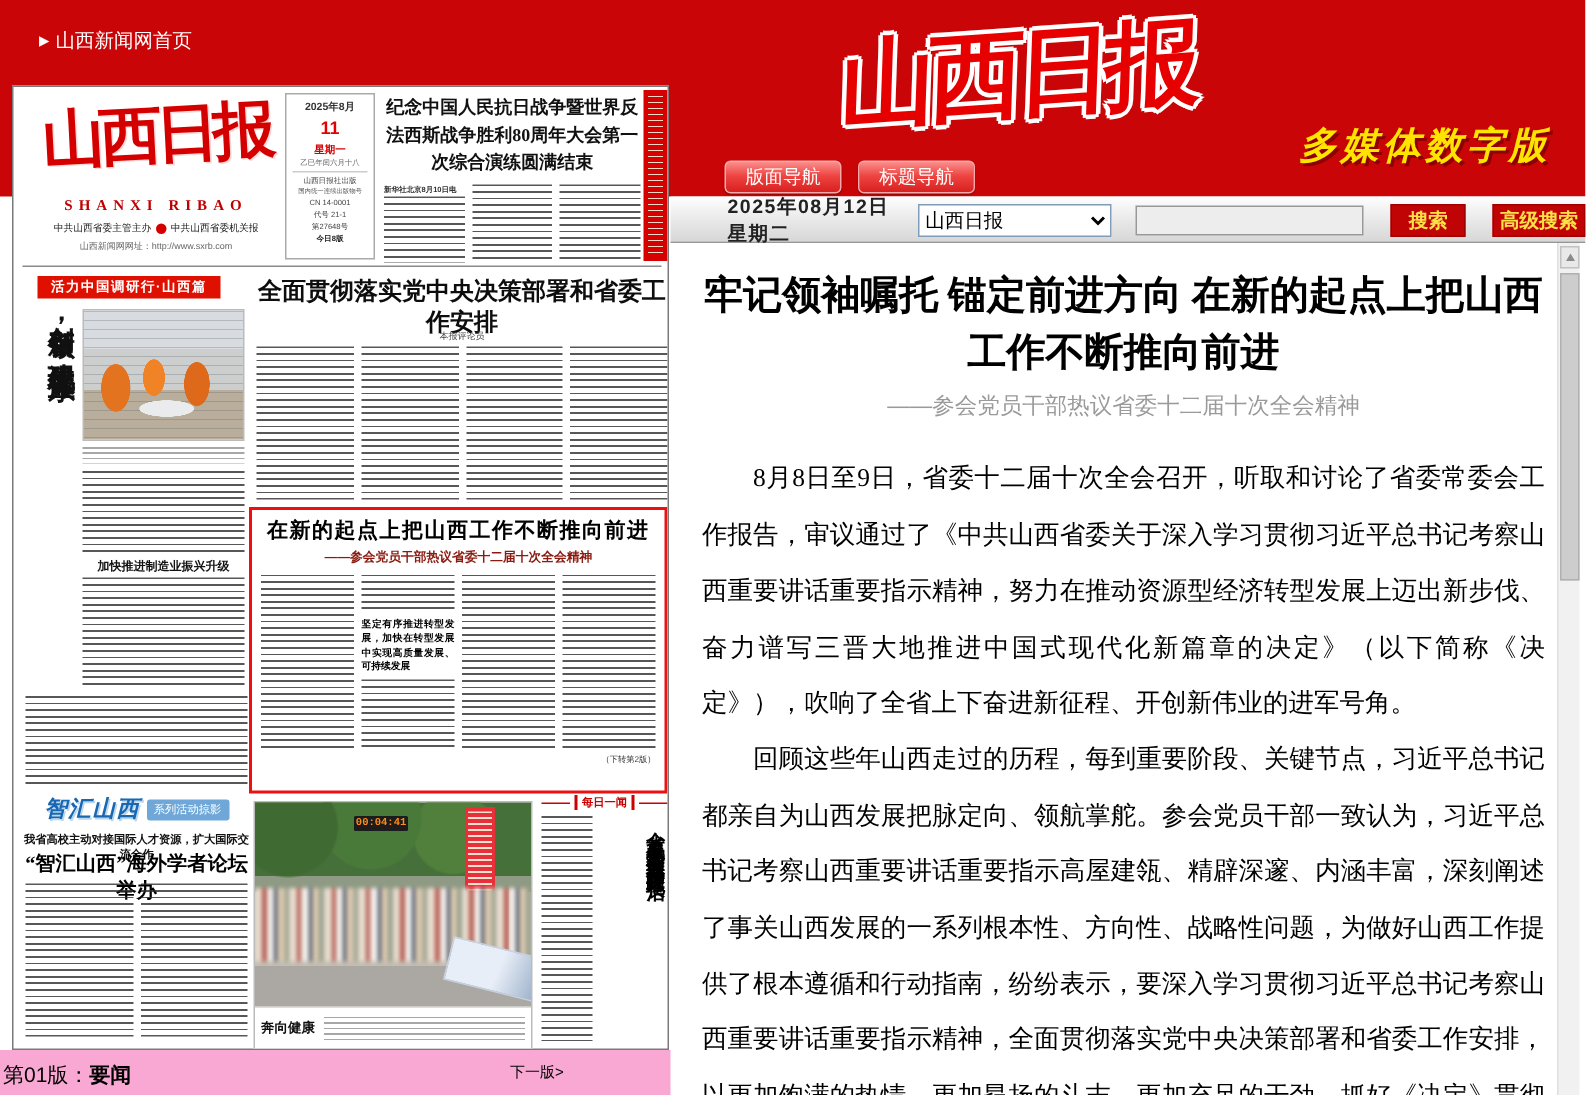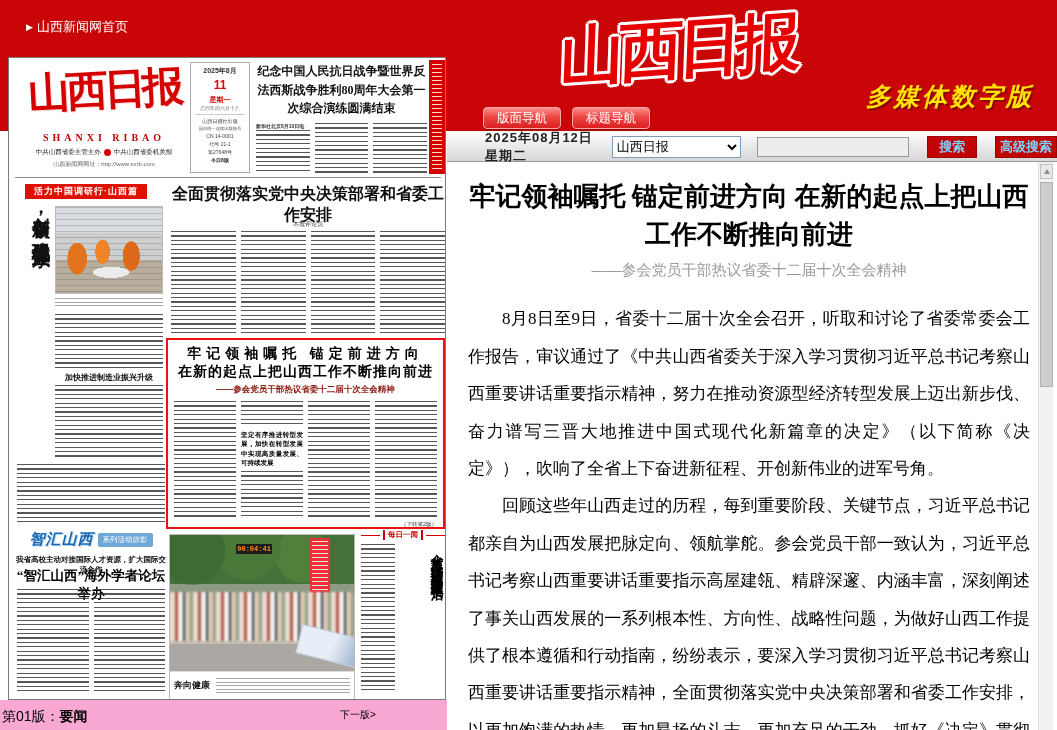--- a/index.html
+++ b/index.html
@@ -25,21 +25,21 @@
 
   
   .toolbar { position:absolute; left:447px; top:131px; width:610px; height:31px;
     background:linear-gradient(#fdfdfd,#e7e7e7 55%,#d7d7d7); border-bottom:1px solid #979797; border-top:1px solid #fff;
     display:flex; align-items:center; }
   .tb-date { margin-left:38px; font-size:13px; color:#222; font-weight:bold; letter-spacing:1px; }
   .tb-select { margin-left:8px; width:168px; height:22px; font-size:13px; font-family:"Liberation Sans",sans-serif;
     border:1px solid #7f9db9; background:#fff; }
   .tb-input { margin-left:16px; width:152px; height:20px; border:1px solid #999; background:#ededed; padding:0 4px; font-size:12px; }
   .tb-btn { margin-left:18px; width:64px; height:22px; background:#c00406; border:1px solid #a00000;
-    color:#7dd3fc; font-size:13px; font-weight:bold; text-align:center; line-height:20px; cursor:pointer; }
+    color:#fde047; font-size:13px; font-weight:bold; text-align:center; line-height:20px; cursor:pointer; }
   .tb-btn.adv { width:80px; }
 
   
   .paper { position:absolute; left:8px; top:57px; width:438px; height:643px; background:#fff; border:1px solid #7a7a7a; overflow:hidden; }
   .paper .abs { position:absolute; }
 
   .mh-logo { left:14px; top:4px; width:162px; text-align:center; font-family:"Liberation Serif",serif; font-weight:bold;
     font-size:42px; letter-spacing:-4px; color:#d40000; transform:rotate(-3deg);
     text-shadow:1px 1px 0 #ffd9d9; }
   .mh-pinyin { left:14px; top:74px; width:162px; text-align:center; color:#c00000; font-size:10px; font-weight:bold;
@@ -258,21 +258,20 @@
     <div class="abs la-title">全面贯彻落实党中央决策部署和省委工作安排</div>
     <div class="abs la-byline">本报评论员</div>
     <div class="abs cols la-cols">
       <div class="bt"></div>
       <div class="bt"></div>
       <div class="bt"></div>
       <div class="bt"></div>
     </div>
 
     <div class="abs featured">
-      <div class="f-t1">牢记领袖嘱托 锚定前进方向</div>
       <div class="f-t2">在新的起点上把山西工作不断推向前进</div>
       <div class="f-sub">——参会党员干部热议省委十二届十次全会精神</div>
       <div class="cols f-cols">
         <div class="bt"></div>
         <div class="f-col2">
           <div class="bt seg1"></div>
           <div class="f-heading">坚定有序推进转型发展，加快在转型发展中实现高质量发展、可持续发展</div>
           <div class="bt seg2"></div>
         </div>
         <div class="bt"></div>

